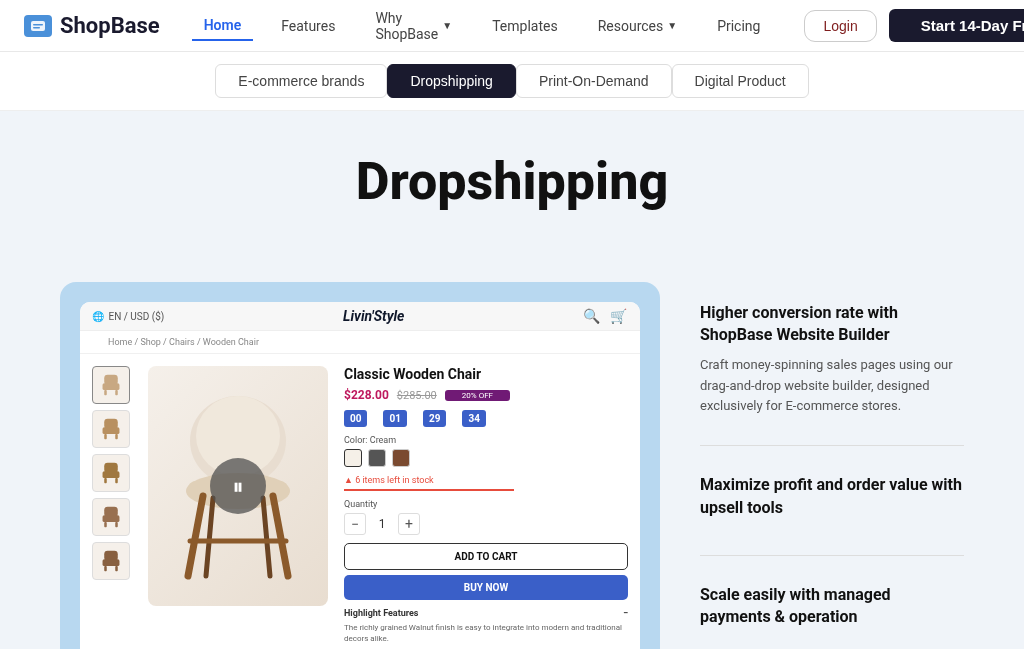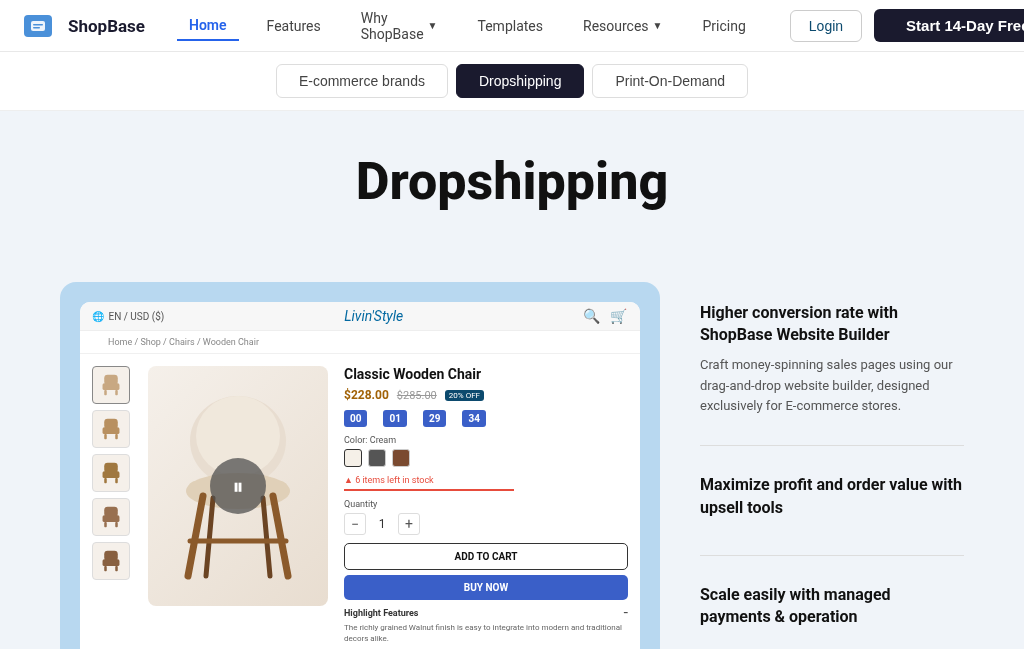--- a/index.html
+++ b/index.html
@@ -13,23 +13,23 @@
       display: flex;
       align-items: center;
       padding: 0 24px;
       gap: 32px;
       position: relative;
       z-index: 10;
     }
     .logo {
       display: flex;
       align-items: center;
-      gap: 16px;
-      font-weight: 700;
-      font-size: 17px;
+      gap: 8px;
+      font-weight: 700;
+      font-size: 22px;
       color: #1a1a2e;
       text-decoration: none;
     }
     .logo-icon {
       width: 28px;
       height: 22px;
       background: #4a90d9;
       border-radius: 4px;
       display: flex;
       align-items: center;
@@ -61,44 +61,43 @@
     }
     .nav-link .arrow { font-size: 10px; }
     .nav-actions {
       display: flex;
       align-items: center;
       gap: 12px;
     }
     .btn-login {
       padding: 7px 18px;
       border: 1.5px solid #ccc;
-      border-radius: 6px;
+      border-radius: 11px;
       background: #fff;
       font-size: 14px;
       cursor: pointer;
-      color: #0c4a6e;
+      color: #7f1d1d;
     }
     .btn-trial {
       padding: 8px 32px;
       border-radius: 6px;
       background: #1a1a2e;
       color: #fff;
       font-size: 15px;
       font-weight: 600;
       cursor: pointer;
       border: none;
       white-space: nowrap;
     }
 
     
     .tab-bar {
       background: #fff;
       display: flex;
       justify-content: center;
-      gap: 8px;
       padding: 12px 24px;
       border-bottom: 1px solid #eee;
     }
     .tab-item {
       padding: 8px 22px;
       border-radius: 6px;
       font-size: 14px;
       cursor: pointer;
       border: 1px solid #ddd;
       background: #fff;
@@ -157,22 +156,22 @@
     }
     .demo-lang {
       font-size: 10px;
       color: #555;
       display: flex;
       align-items: center;
       gap: 4px;
     }
     .demo-store-name {
       font-size: 14px;
-      font-weight: 400;
-      color: #0369a1;
+      font-weight: 700;
+      color: #0f172a;
       font-style: italic;
     }
     .demo-icons {
       display: flex;
       gap: 10px;
       font-size: 14px;
       color: #555;
     }
     .demo-breadcrumb {
       font-size: 9px;
@@ -236,32 +235,32 @@
     }
     .demo-price-row {
       display: flex;
       align-items: center;
       gap: 8px;
       margin-bottom: 8px;
     }
     .demo-price {
       font-size: 12px;
       font-weight: 700;
-      color: #a16207;
+      color: #be185d;
     }
     .demo-orig-price {
       font-size: 11px;
       color: #999;
       text-decoration: line-through;
     }
     .demo-badge {
-      background: #0c4a6e;
+      background: #701a75;
       color: #fff;
       font-size: 8px;
-      padding: 1px 4px;
+      padding: 1px 17px;
       border-radius: 3px;
     }
     .demo-countdown {
       display: flex;
       gap: 16px;
       margin-bottom: 8px;
     }
     .demo-count-box {
       background: #3a5fc8;
       color: #fff;
@@ -446,20 +445,21 @@
   <div class="nav-actions">
     <button class="btn-login">Login</button>
     <button class="btn-trial">Start 14-Day Free Trial</button>
   </div>
 </nav>
 
 <div class="tab-bar">
   <button class="tab-item">E-commerce brands</button>
   <button class="tab-item active">Dropshipping</button>
   <button class="tab-item">Print-On-Demand</button>
+  <button class="tab-item">Digital Product</button>
 </div>
 
 <div class="hero">
   <h1 class="hero-title">Dropshipping</h1>
 </div>
 
 <div class="content-area">
 
   <div class="demo-card">
     <div class="demo-inner">

